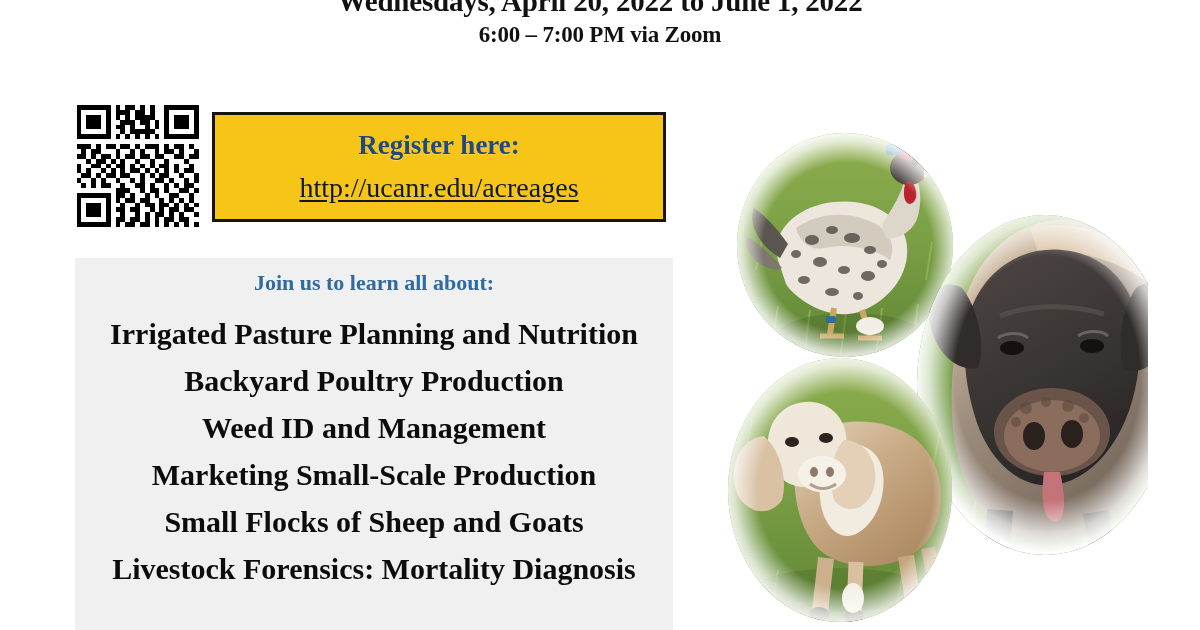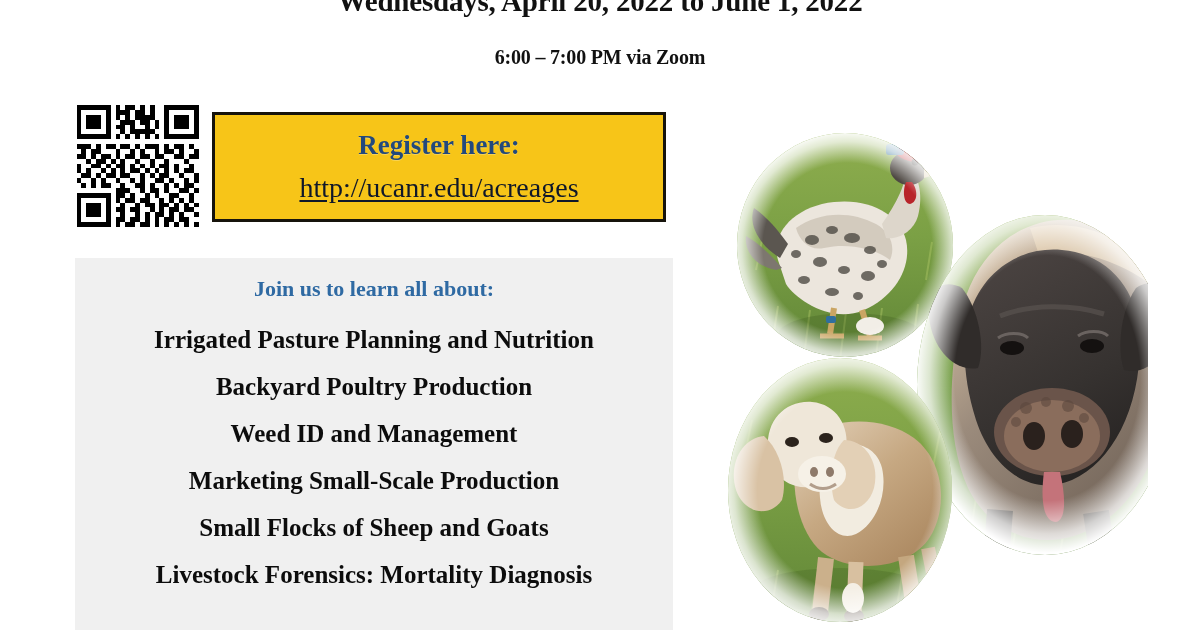--- a/index.html
+++ b/index.html
@@ -30,22 +30,22 @@
   .header-line {
     font-family: "Liberation Serif", "DejaVu Serif", serif;
     font-weight: bold;
     font-size: 29px;
     line-height: 34px;
     color: #111111;
     letter-spacing: -0.2px;
     white-space: nowrap;
   }
   .header-line.time {
-    margin-top: 22px;
-    font-size: 20px;
+    margin-top: 0;
+    font-size: 23px;
   }
 
   
   .qr-wrap {
     position: absolute;
     left: 75px;
     top: 105px;
     width: 125px;
     height: 122px;
   }
@@ -97,31 +97,30 @@
     box-sizing: border-box;
     padding-top: 12px;
   }
   .panel-heading {
     font-family: "Liberation Serif", "DejaVu Serif", serif;
     font-weight: bold;
     font-size: 22px;
     line-height: 26px;
     color: #2f6aa3;
     margin-bottom: 14px;
-    margin-top: 6px;
   }
   .topic-list {
     list-style: none;
     margin: 0;
     padding: 0;
   }
   .topic-item {
     font-family: "Liberation Serif", "DejaVu Serif", serif;
     font-weight: bold;
-    font-size: 25px;
+    font-size: 30px;
     line-height: 47px;
     color: #0c0c0c;
     white-space: nowrap;
   }
 
   
   .photos {
     position: absolute;
     left: 700px;
     top: 120px;

